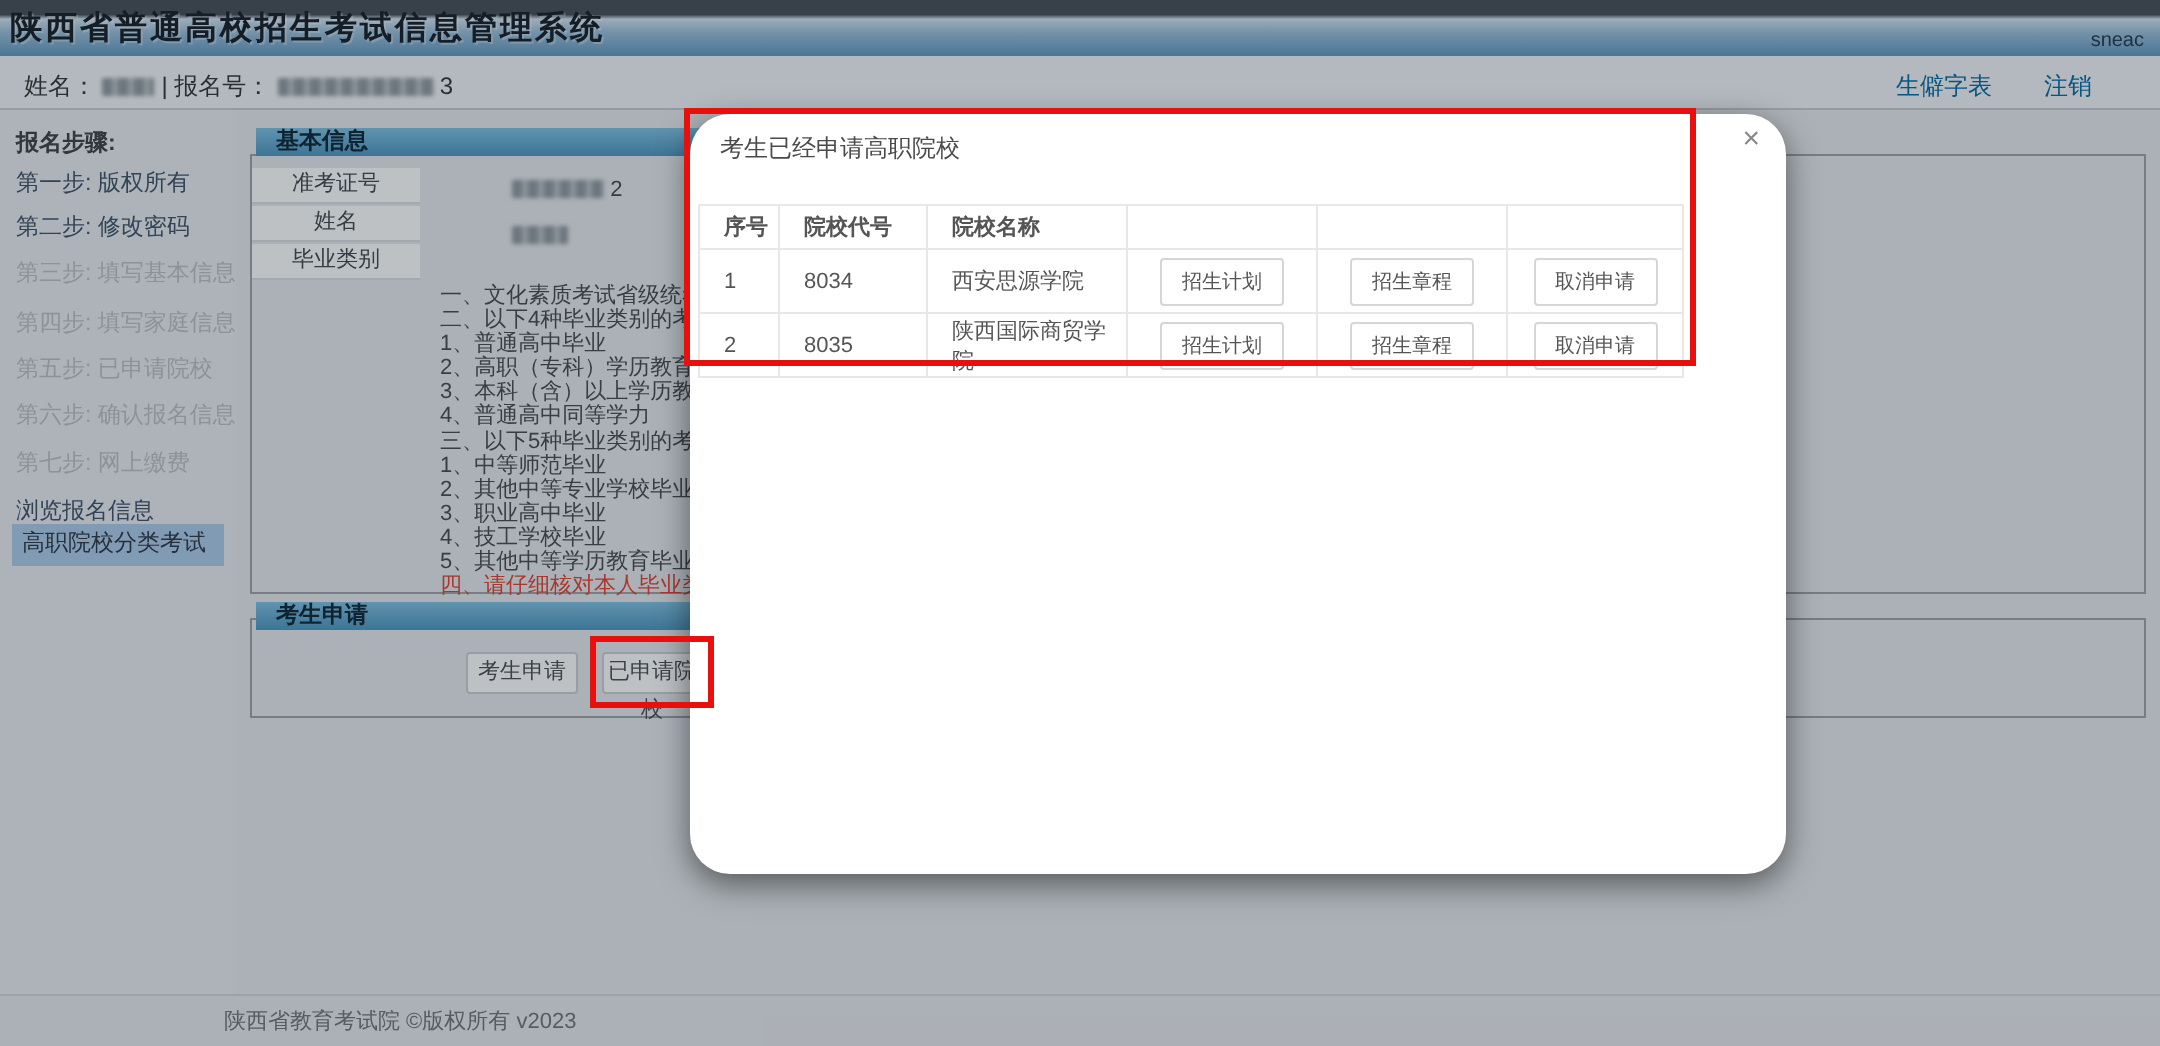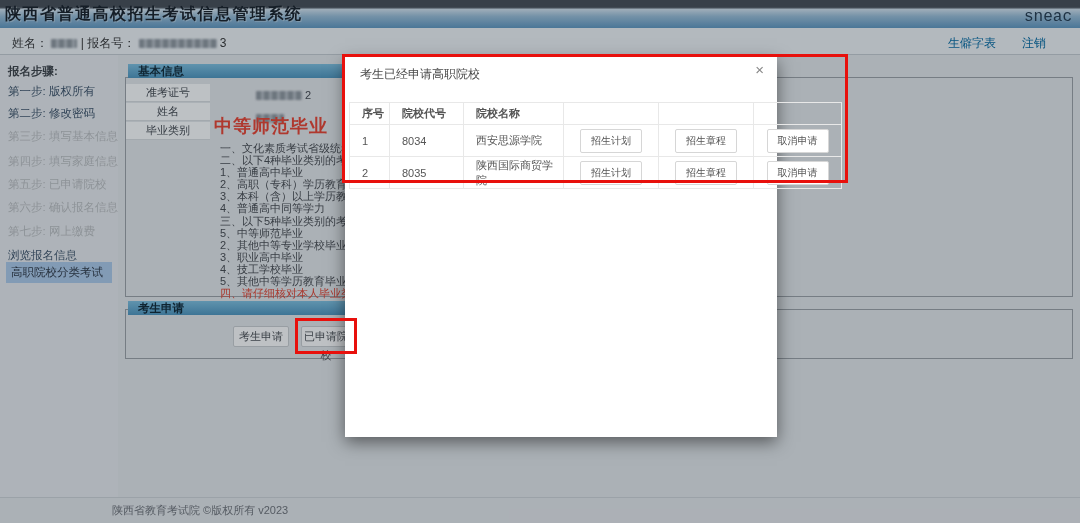--- a/index.html
+++ b/index.html
@@ -4,21 +4,21 @@
 <style>
   html,body{margin:0;padding:0;background:#fff;}
   .screen{position:relative;width:1080px;height:523px;overflow:hidden;
     background:#e3e6e9;font-family:"Liberation Sans","DejaVu Sans",sans-serif;}
 
   
   .app-header{position:absolute;left:0;top:0;width:1080px;height:28px;
     background:linear-gradient(180deg,#454c54 0%,#454c54 26%,#cfe0ec 34%,#98bcd6 58%,#5e96bf 100%);}
   .app-title{position:absolute;left:5px;top:4px;font-size:16px;font-weight:bold;color:#151d26;
     letter-spacing:1.5px;text-shadow:1px 1px 0 rgba(255,255,255,0.3);}
-  .brand{position:absolute;right:8px;bottom:2px;font-size:16px;color:#22394e;font-family:Liberation Mono, monospace;}
+  .brand{position:absolute;right:8px;bottom:2px;font-size:10px;color:#22394e;}
 
   
   .userbar{position:absolute;left:0;top:28px;width:1080px;height:26px;background:#eef2f5;
     border-bottom:1px solid #c3cad0;font-size:12px;color:#333;}
   .user-left{position:absolute;left:12px;top:7px;}
   .redact{display:inline-block;height:9px;border-radius:1px;vertical-align:-1px;
     background:repeating-linear-gradient(90deg,#8e969d 0 5px,#b5bcc2 5px 8px);filter:blur(1px);}
   .w26{width:26px}.w78{width:78px}.w46{width:46px}.w28{width:28px}
   .ub-link{position:absolute;top:7px;color:#0369a1;text-decoration:none;cursor:pointer;}
   .lk-rare{left:948px}.lk-logout{left:1022px}
@@ -57,22 +57,22 @@
     font-size:11px;color:#4a4e53;text-align:center;line-height:19px;cursor:pointer;box-sizing:border-box;}
   .btn-apply{left:233px;top:326px;width:56px;}
   .btn-applied{left:301px;top:326px;width:50px;}
 
   
   .footer-sep{position:absolute;left:0;top:497px;width:1080px;border-top:1px solid #cdd2d6;}
   .footer-text{position:absolute;left:112px;top:503px;font-size:11px;color:#6d7278;}
 
   
   .overlay{position:absolute;left:0;top:0;width:1080px;height:523px;background:rgba(22,32,44,0.27);z-index:40;}
-  .modal{position:absolute;left:345px;top:57px;width:432px;height:380px;background:#fff;z-index:50;
-    box-shadow:0 5px 16px rgba(0,0,0,0.5);}
+  .modal{position:absolute;left:345px;top:57px;width:548px;height:380px;background:#fff;z-index:50;
+    box-shadow:0 5px 16px rgba(0,0,0,0.5);border-radius:20px;}
   .modal-title{position:absolute;left:15px;top:9px;font-size:12px;color:#4a4a4a;}
   .modal-close{position:absolute;right:13px;top:5px;font-size:15px;color:#888;cursor:pointer;line-height:15px;}
   .mtable{position:absolute;left:4px;top:45px;width:492px;border-collapse:collapse;table-layout:fixed;
     font-size:11px;color:#555;}
   .mtable th{height:21px;border:1px solid #e8e8e8;text-align:left;padding:0 0 0 12px;font-weight:bold;color:#555;}
   .mtable td{height:31px;border:1px solid #e8e8e8;padding:0 0 0 12px;}
   .mtable td.c{text-align:center;padding:0;}
   .tbtn{display:inline-block;padding:4px 10px;background:#fff;border:1px solid #d6d6d6;border-radius:2px;
     color:#555;cursor:pointer;font-size:10px;}
 
@@ -122,31 +122,30 @@
   <div class="lbl lbl1">准考证号</div>
   <div class="lbl lbl2">姓名</div>
   <div class="lbl lbl3">毕业类别</div>
   <div class="val1">
     <span class="redact w46"></span>
     <span>2</span>
   </div>
   <div class="val2">
     <span class="redact w28"></span>
   </div>
-  <div class="grad-type">中等师范毕业</div>
 
   <div class="notes">
     <div><span>一、文化素质考试省级统考考试按考生</span><span class="nred"></span></div>
     <div><span>二、以下4种毕业类别的考生参加</span><span class="nred">普高生</span></div>
     <div><span>1、普通高中毕业</span><span class="nred"></span></div>
     <div><span>2、高职（专科）学历教育毕业</span><span class="nred"></span></div>
     <div><span>3、本科（含）以上学历教育毕业</span><span class="nred"></span></div>
     <div><span>4、普通高中同等学力</span><span class="nred"></span></div>
     <div><span>三、以下5种毕业类别的考生参加</span><span class="nred">三校生</span></div>
-    <div><span>5、中等师范毕业</span><span class="nred"></span></div>
+    <div><span>1、中等师范毕业</span><span class="nred"></span></div>
     <div><span>2、其他中等专业学校毕业</span><span class="nred"></span></div>
     <div><span>3、职业高中毕业</span><span class="nred"></span></div>
     <div><span>4、技工学校毕业</span><span class="nred"></span></div>
     <div><span>5、其他中等学历教育毕业</span><span class="nred"></span></div>
     <div><span></span><span class="nred">四、请仔细核对本人毕业类别，如需修</span></div>
   </div>
 
   <div class="fs fs2"></div>
   <div class="legend lg2">考生申请</div>
   <div class="btn-plain btn-apply">考生申请</div>

